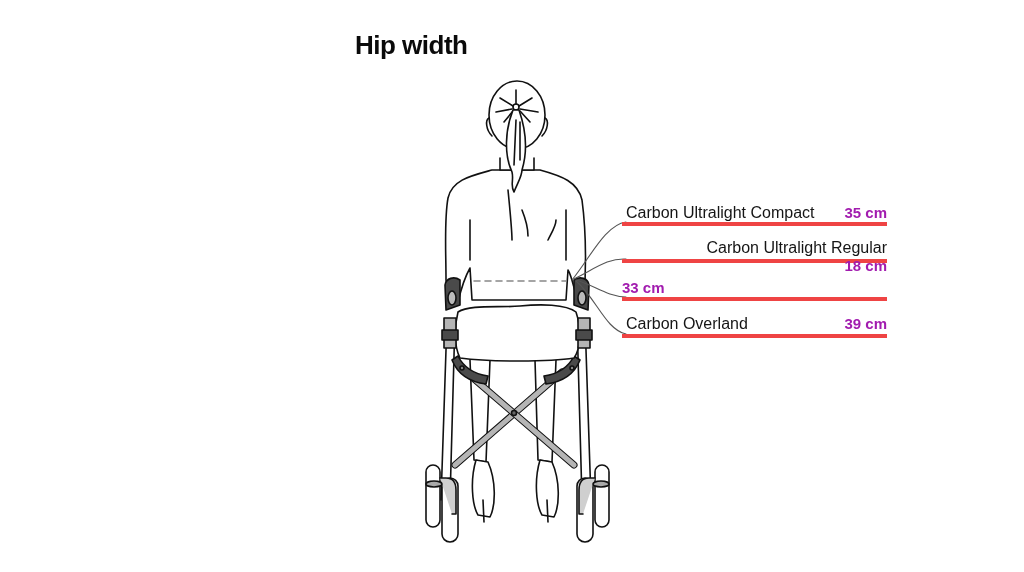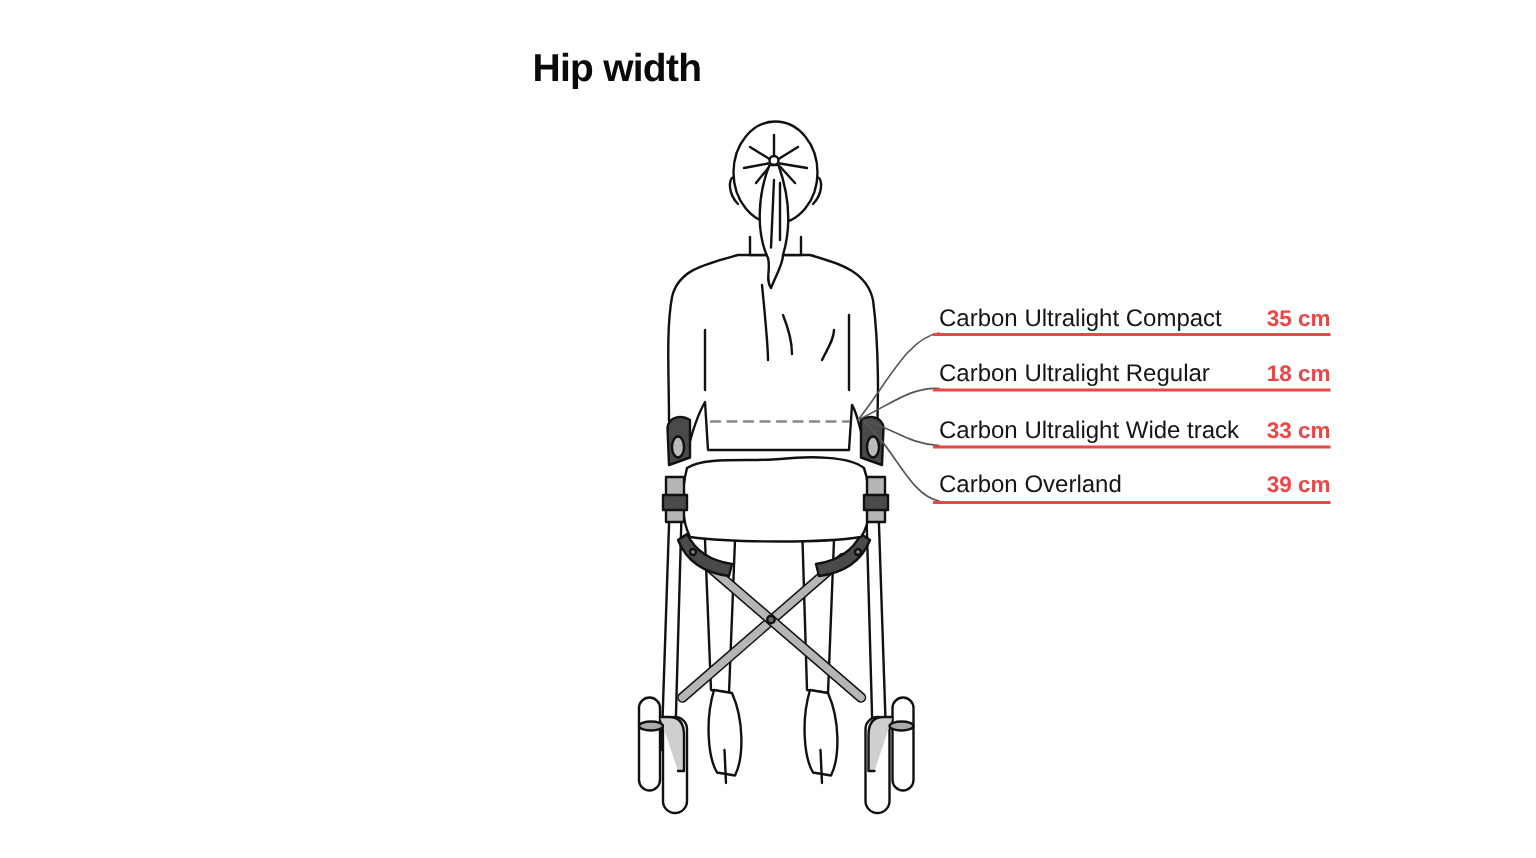--- a/index.html
+++ b/index.html
@@ -31,37 +31,37 @@
       left: 0;
       top: 0;
       width: 1024px;
       height: 572px;
     }
     .spec-row {
       position: absolute;
       left: 622px;
       width: 265px;
       height: 20px;
-      border-bottom: 2px solid #ef4444;
+      border-bottom: 4px solid #ef4444;
       display: flex;
       justify-content: space-between;
       align-items: flex-end;
     }
     .spec-model {
       font-size: 16px;
       line-height: 18px;
       padding-left: 4px;
       color: #151515;
       white-space: nowrap;
     }
     .spec-value {
       font-size: 15px;
       font-weight: bold;
       line-height: 18px;
-      color: #ef4444;
+      color: #a21caf;
       white-space: nowrap;
       padding-bottom: 0px;
     }
   </style>
 </head>
 <body>
 
 <h1 class="title">Hip width</h1>
 
 <svg class="illustration" viewBox="0 0 1024 572" xmlns="http://www.w3.org/2000/svg">
@@ -155,24 +155,23 @@
       <path d="M576 280 C596 286 606 296 626 297"></path>
       <path d="M576 281 C596 298 606 330 626 334"></path>
     </g>
   </g>
 </svg>
 
 <div class="spec-row" style="top:202px;">
   <span class="spec-model">Carbon Ultralight Compact</span>
   <span class="spec-value">35 cm</span>
 </div>
-<div class="spec-row" style="top:239px;">
+<div class="spec-row" style="top:239px;flex-direction:column;">
   <span class="spec-model">Carbon Ultralight Regular</span>
   <span class="spec-value">18 cm</span>
 </div>
 <div class="spec-row" style="top:277px;">
-  <span class="spec-model">Carbon Ultralight Wide track</span>
   <span class="spec-value">33 cm</span>
 </div>
 <div class="spec-row" style="top:314px;align-items:center;">
   <span class="spec-model">Carbon Overland</span>
   <span class="spec-value">39 cm</span>
 </div>
 
 </body></html>

